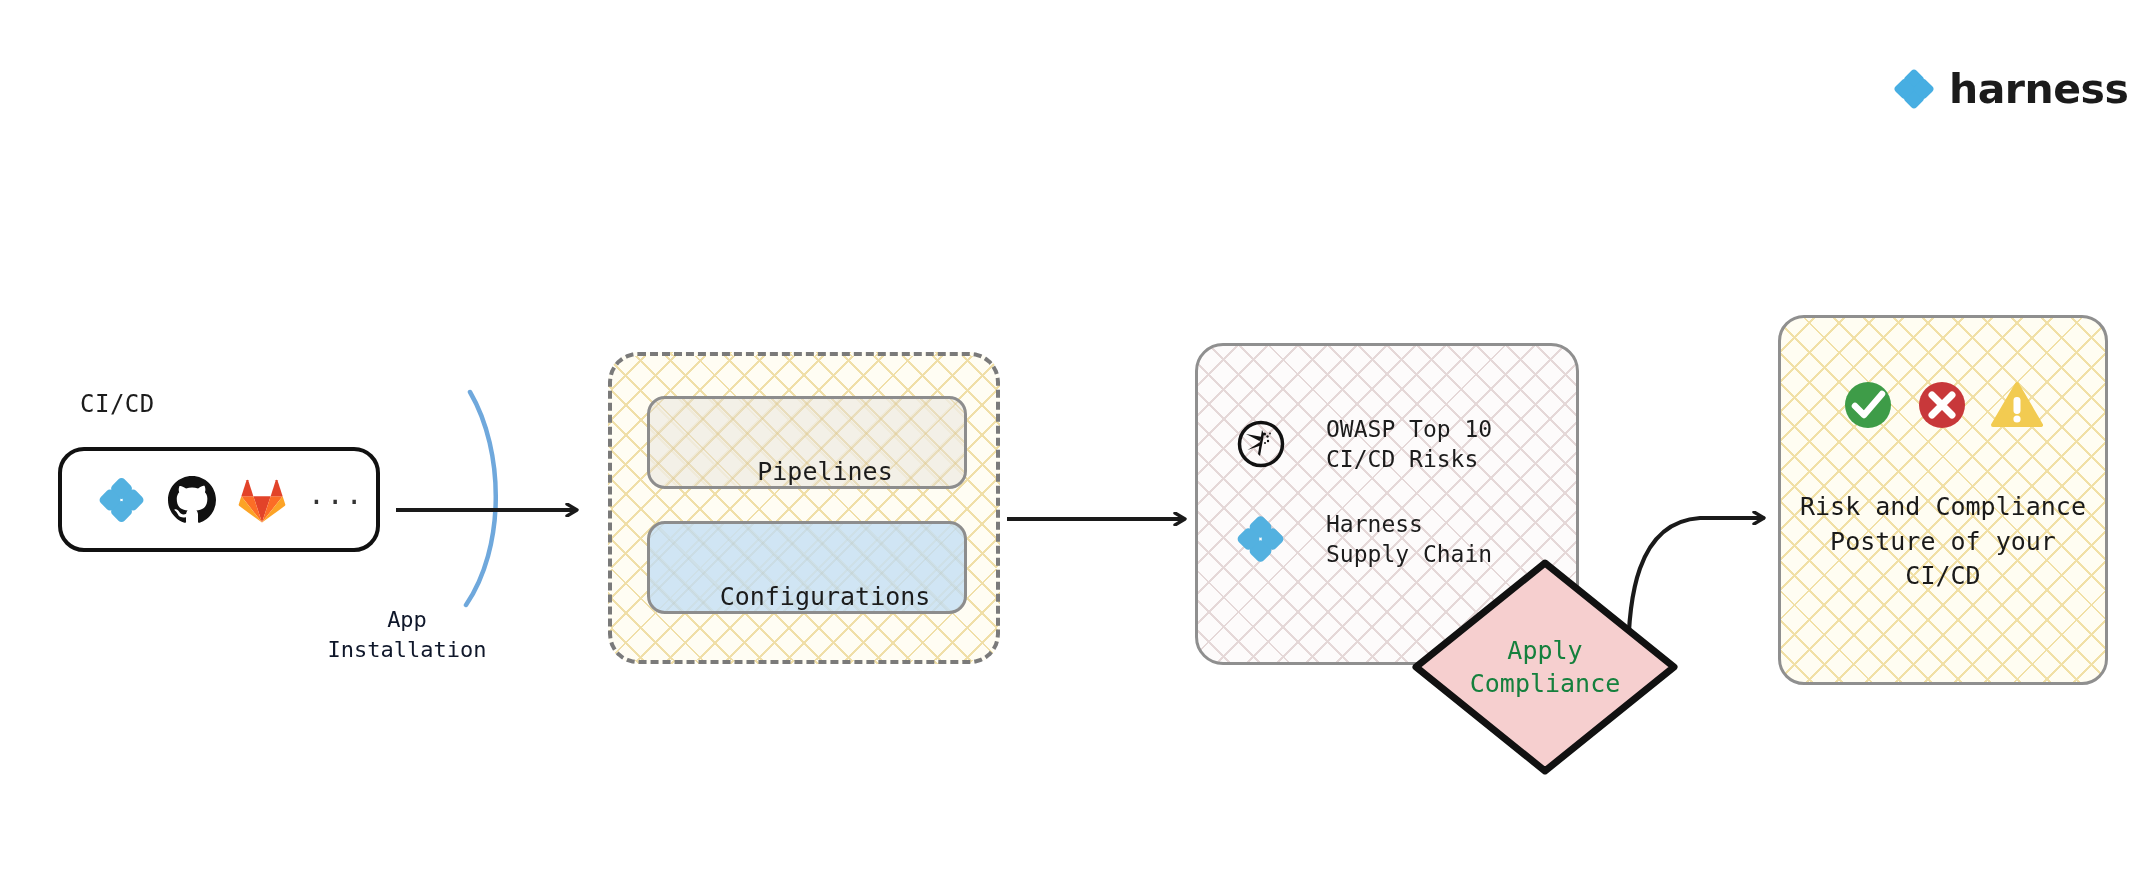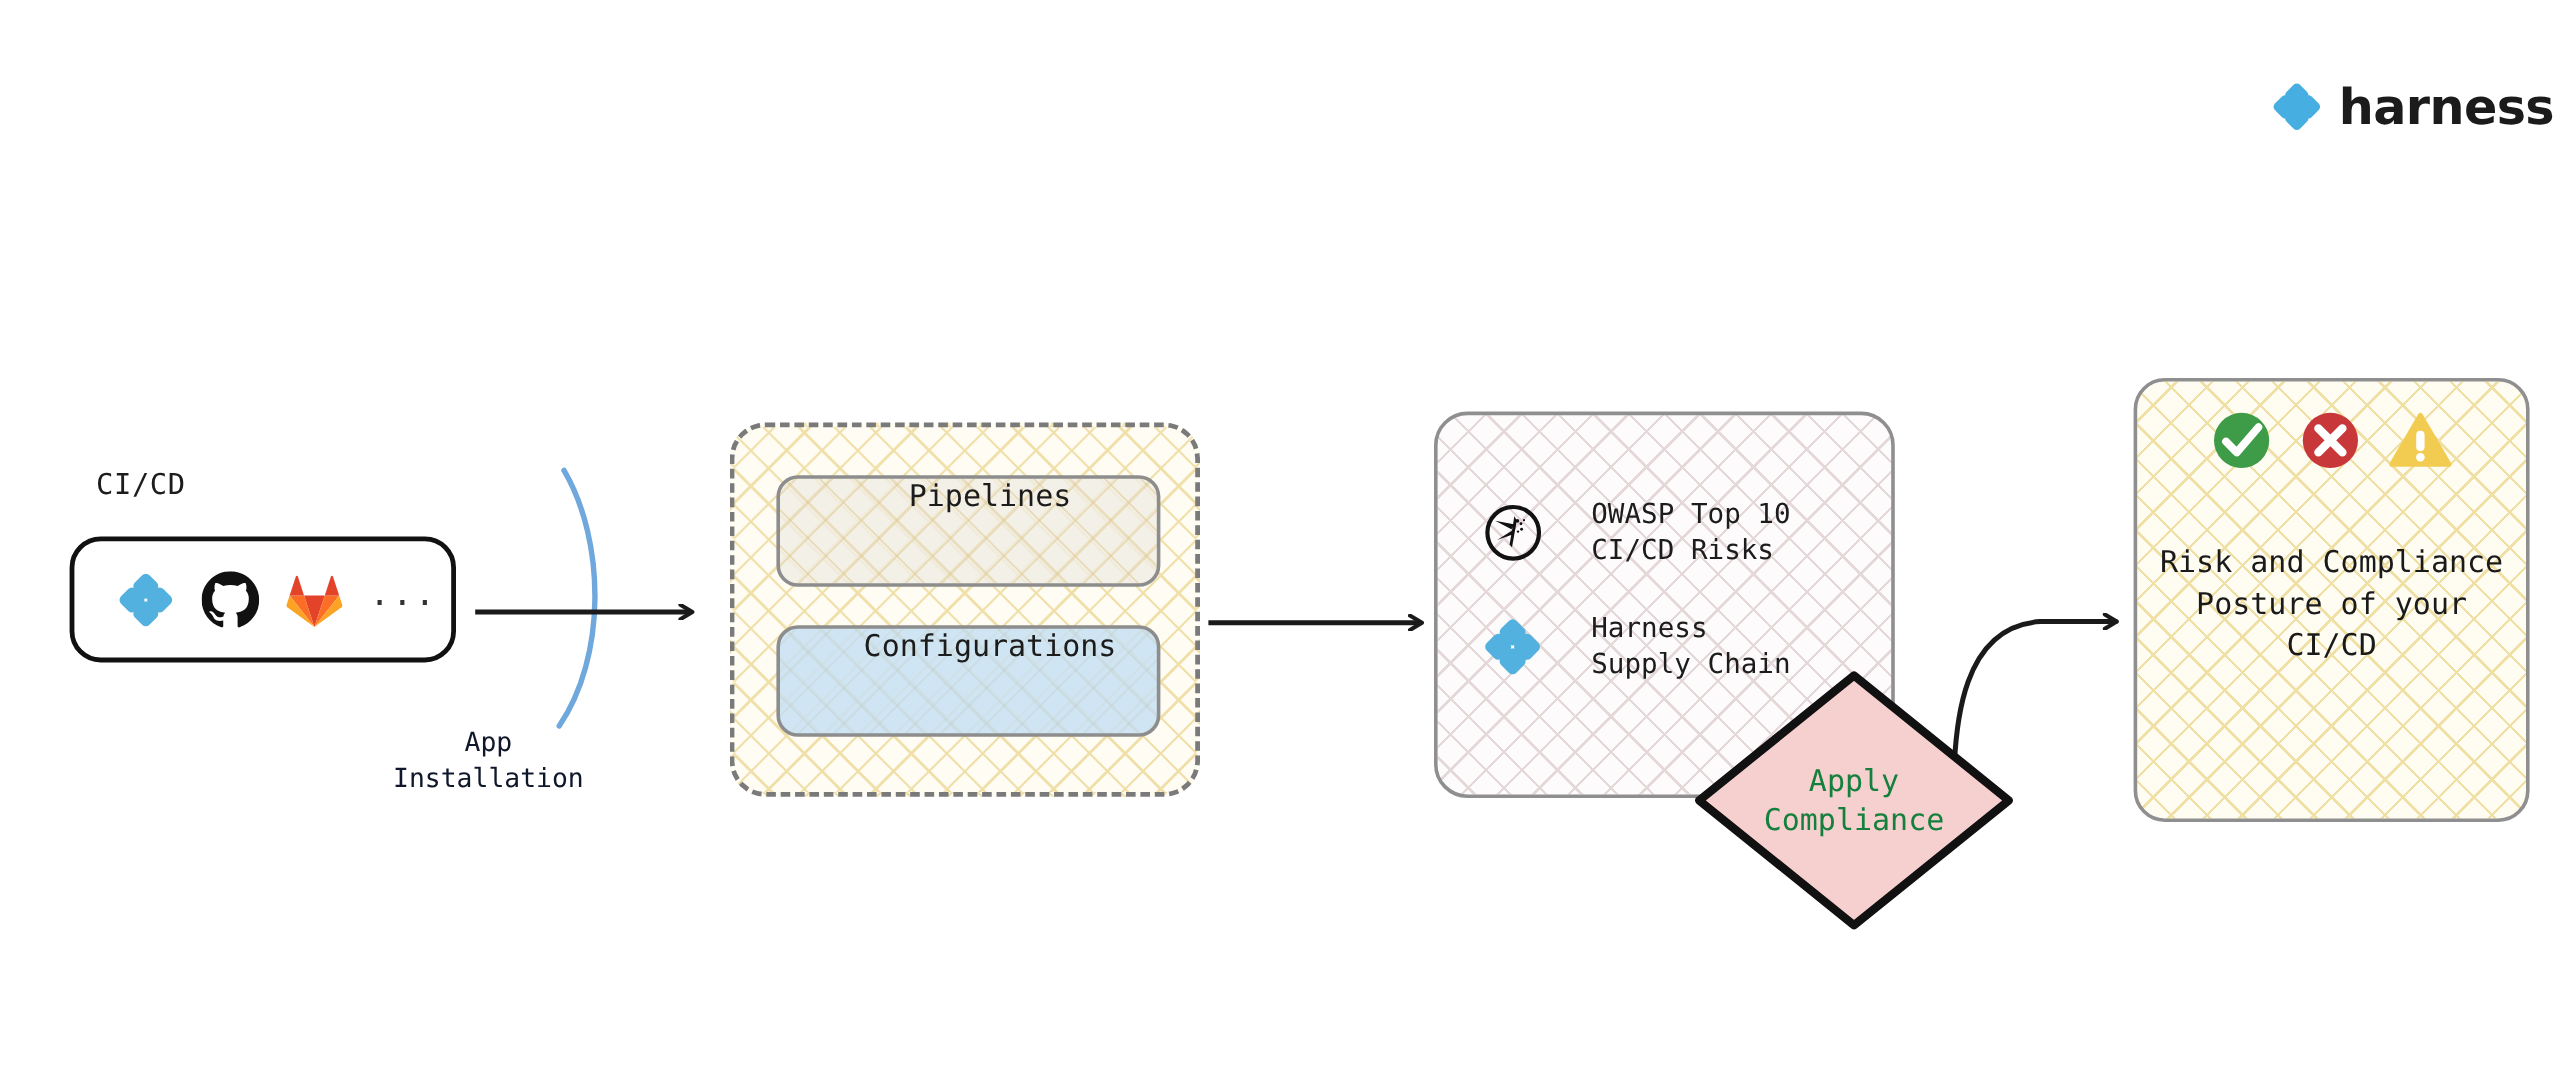--- a/index.html
+++ b/index.html
@@ -48,21 +48,21 @@
     position:absolute;left:608px;top:352px;width:392px;height:312px;
     border:4px dashed #7a7a7a;border-radius:30px;box-sizing:border-box;
     background-color:#fffdf3;
     background-image:
       repeating-linear-gradient(45deg,#f0dfa8 0 2px,transparent 2px 21px),
       repeating-linear-gradient(-45deg,#f0dfa8 0 2px,transparent 2px 21px);
   }
   .inner-card{
     position:absolute;left:35px;width:320px;height:93px;
     border:3px solid #8d8d8d;border-radius:18px;box-sizing:border-box;
-    display:flex;align-items:flex-start;justify-content:center;
+    display:flex;align-items:flex-end;justify-content:center;
     font-size:25px;color:#1c1c1c;padding-left:36px;
   }
   #pipelines-card{
     top:40px;background-color:rgba(240,236,228,0.80);
     background-image:
       repeating-linear-gradient(45deg,rgba(222,200,140,.45) 0 2px,transparent 2px 21px),
       repeating-linear-gradient(-45deg,rgba(222,200,140,.45) 0 2px,transparent 2px 21px);
   }
   #configurations-card{
     top:165px;background-color:rgba(200,225,243,0.85);
@@ -99,21 +99,21 @@
 
   
   #outcome-card{
     position:absolute;left:1778px;top:315px;width:330px;height:370px;
     border:3px solid #8f8f8f;border-radius:26px;box-sizing:border-box;
     background-color:#fffdf2;
     background-image:
       repeating-linear-gradient(45deg,#f1e0a6 0 2px,transparent 2px 21px),
       repeating-linear-gradient(-45deg,#f1e0a6 0 2px,transparent 2px 21px);
     display:flex;flex-direction:column;align-items:center;
-    padding-top:24px;box-sizing:border-box;
+    padding-top:62px;box-sizing:border-box;
   }
   #status-icons{display:flex;align-items:center;gap:24px;}
   #outcome-text{
     margin-top:60px;font-size:25px;line-height:1.38;text-align:center;
     color:#1a1a1a;white-space:pre-line;
   }
 </style>
 </head>
 <body>
 

